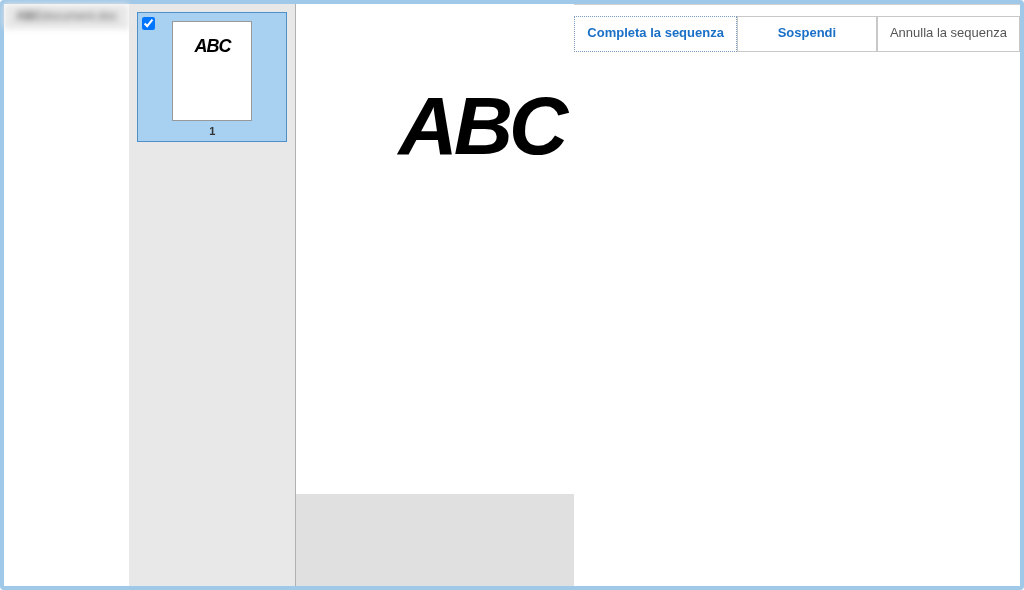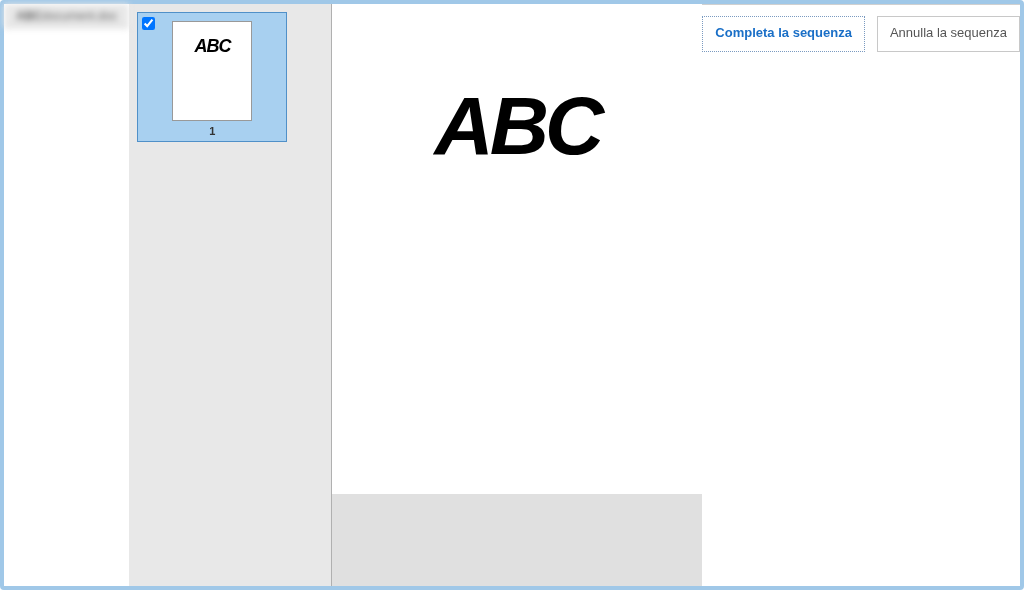--- a/index.html
+++ b/index.html
@@ -120,21 +120,21 @@
       color: #000;
       letter-spacing: -4px;
     }
     .button-bar {
       height: 58px;
       background: #fff;
       border-top: 1px solid #d0d0d0;
       display: flex;
       align-items: center;
       justify-content: center;
-      gap: 12px;
+      gap: 0;
     }
     .action-button {
       min-width: 140px;
       height: 36px;
       background: #fff;
       border: 1px solid #c8c8c8;
       font-size: 13px;
       cursor: pointer;
       padding: 4px 12px;
       display: flex;
@@ -181,16 +181,17 @@
     <div class="preview-panel">
       <div class="preview-page">
         <span class="preview-page-text">ABC</span>
       </div>
     </div>
 
   </div>
 
   <div class="button-bar">
     <button class="action-button primary">Completa la sequenza</button>
+    <button class="action-button secondary">Sospendi</button>
     <button class="action-button neutral">Annulla la sequenza</button>
   </div>
 
 </div>
 
 </body></html>

